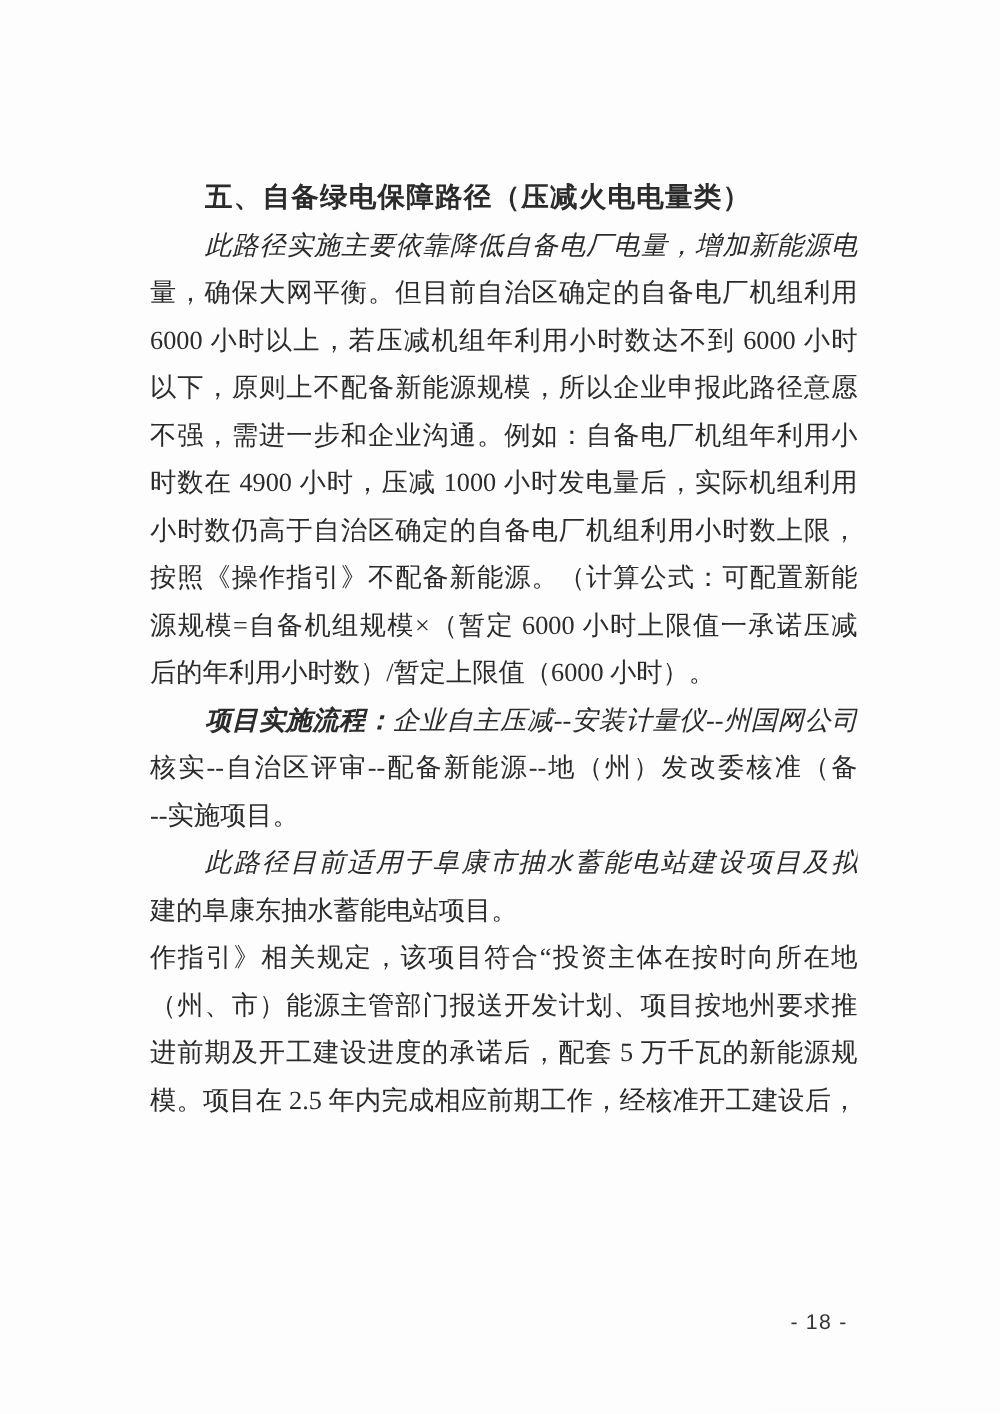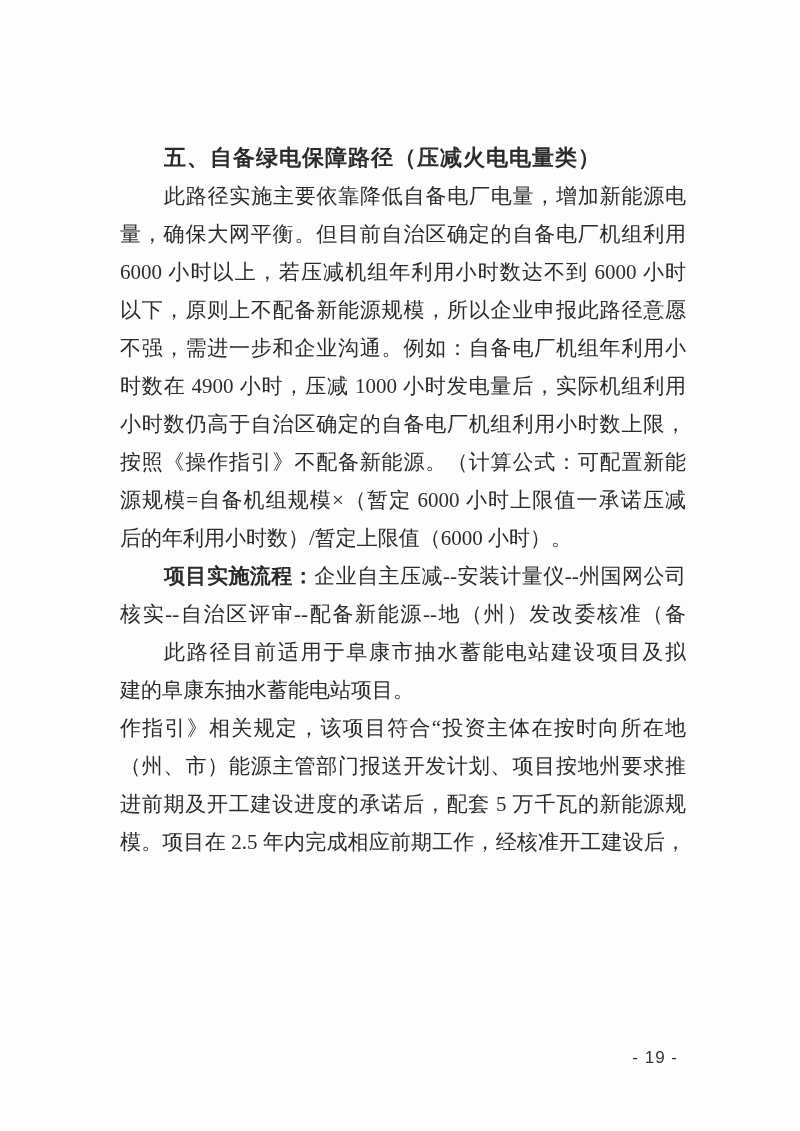--- a/index.html
+++ b/index.html
@@ -29,20 +29,21 @@
     height: 38px;
     text-align: justify;
     text-align-last: justify;
     overflow: hidden;
   }
   .doc-line.last {
     text-align-last: left;
   }
   .doc-line.indent {
     text-indent: 44px;
+    font-style: italic;
   }
   .doc-line.heading {
     font-weight: bold;
     font-size: 22px;
     text-align-last: left;
     text-indent: 44px;
     letter-spacing: 1px;
   }
   .lead-bold {
     font-weight: bold;
@@ -68,21 +69,22 @@
       <div class="doc-line">6000 小时以上，若压减机组年利用小时数达不到 6000 小时</div>
       <div class="doc-line">以下，原则上不配备新能源规模，所以企业申报此路径意愿</div>
       <div class="doc-line">不强，需进一步和企业沟通。例如：自备电厂机组年利用小</div>
       <div class="doc-line">时数在 4900 小时，压减 1000 小时发电量后，实际机组利用</div>
       <div class="doc-line">小时数仍高于自治区确定的自备电厂机组利用小时数上限，</div>
       <div class="doc-line">按照《操作指引》不配备新能源。（计算公式：可配置新能</div>
       <div class="doc-line">源规模=自备机组规模×（暂定 6000 小时上限值一承诺压减</div>
       <div class="doc-line last">后的年利用小时数）/暂定上限值（6000 小时）。</div>
       <div class="doc-line indent"><span class="lead-bold">项目实施流程：</span><span>企业自主压减--安装计量仪--州国网公司</span></div>
       <div class="doc-line">核实--自治区评审--配备新能源--地（州）发改委核准（备案）</div>
+      <div class="doc-line last">--实施项目。</div>
       <div class="doc-line indent">此路径目前适用于阜康市抽水蓄能电站建设项目及拟</div>
       <div class="doc-line last">建的阜康东抽水蓄能电站项目。</div>
       <div class="doc-line">作指引》相关规定，该项目符合“投资主体在按时向所在地</div>
       <div class="doc-line">（州、市）能源主管部门报送开发计划、项目按地州要求推</div>
       <div class="doc-line">进前期及开工建设进度的承诺后，配套 5 万千瓦的新能源规</div>
       <div class="doc-line">模。项目在 2.5 年内完成相应前期工作，经核准开工建设后，</div>
     </div>
-  <div class="page-number">- 19 -</div>
+  <div class="page-number">- 18 -</div>
 </div>
 
 </body></html>

